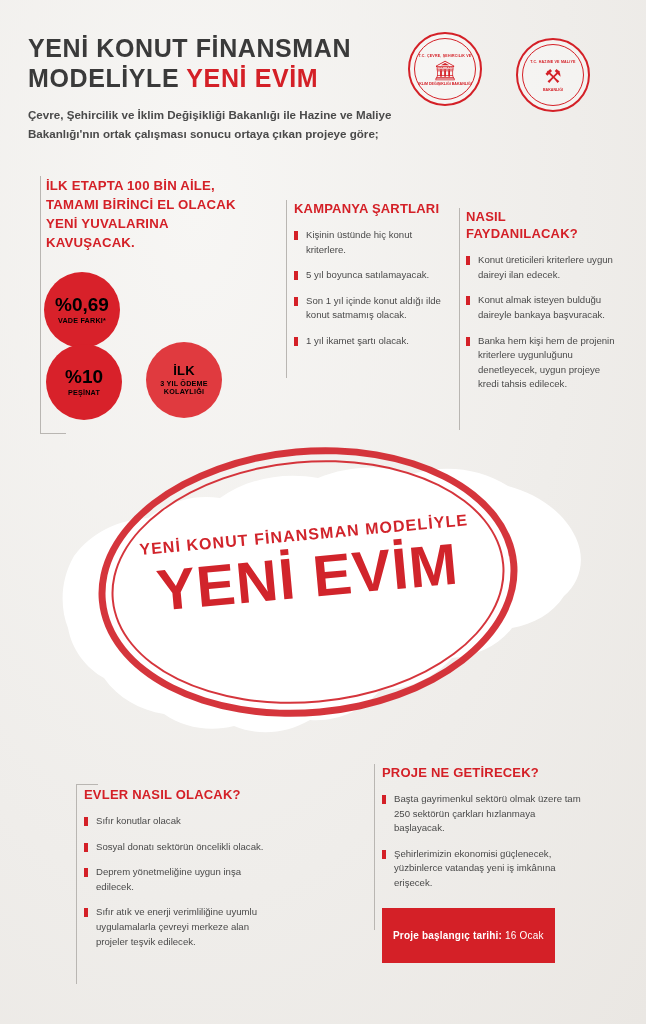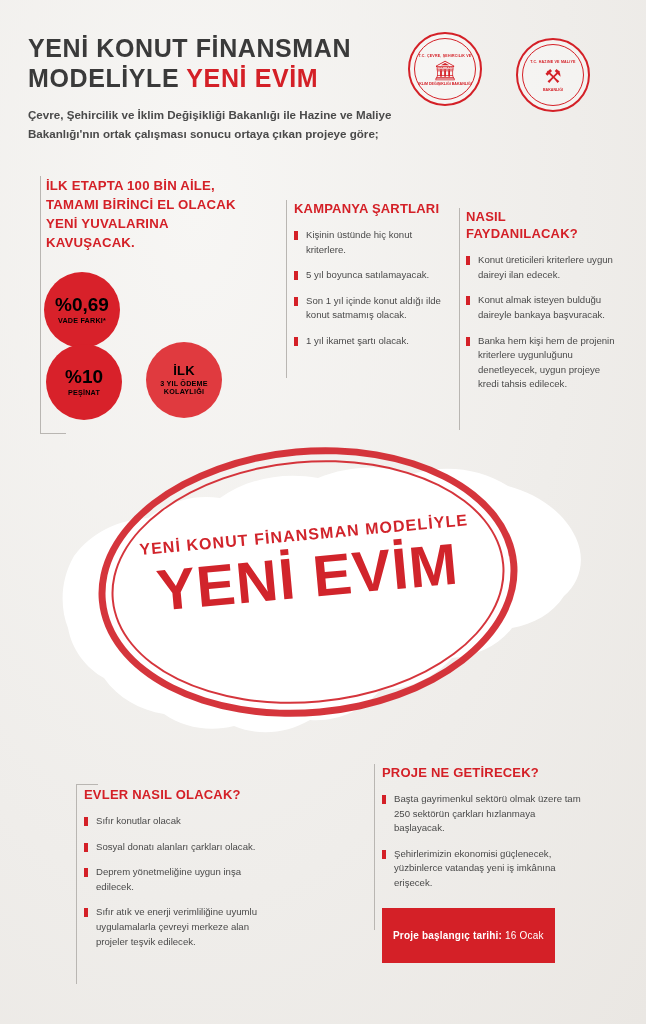--- a/index.html
+++ b/index.html
@@ -238,21 +238,21 @@
     </div>
     <div class="star">★</div>
     <div class="stamp-top">YENİ KONUT FİNANSMAN MODELİYLE</div>
     <div class="stamp-main">YENİ EVİM</div>
   </div>
 
   <div class="col" id="col-evler">
     <div class="col-head">EVLER NASIL OLACAK?</div>
     <ul class="bullets">
       <li>Sıfır konutlar olacak</li>
-      <li>Sosyal donatı alanları çarkları olacak.</li>
+      <li>Sosyal donatı sektörün öncelikli olacak.</li>
       <li>Deprem yönetmeliğine uygun inşa edilecek.</li>
       <li>Sıfır atık ve enerji verimliliğine uyumlu uygulamalarla çevreyi merkeze alan projeler teşvik edilecek.</li>
     </ul>
   </div>
 
   <div class="col" id="col-proje">
     <div class="col-head">PROJE NE GETİRECEK?</div>
     <ul class="bullets">
       <li>Başta gayrimenkul sektörü olmak üzere tam 250 sektörün çarkları hızlanmaya başlayacak.</li>
       <li>Şehirlerimizin ekonomisi güçlenecek, yüzbinlerce vatandaş yeni iş imkânına erişecek.</li>

